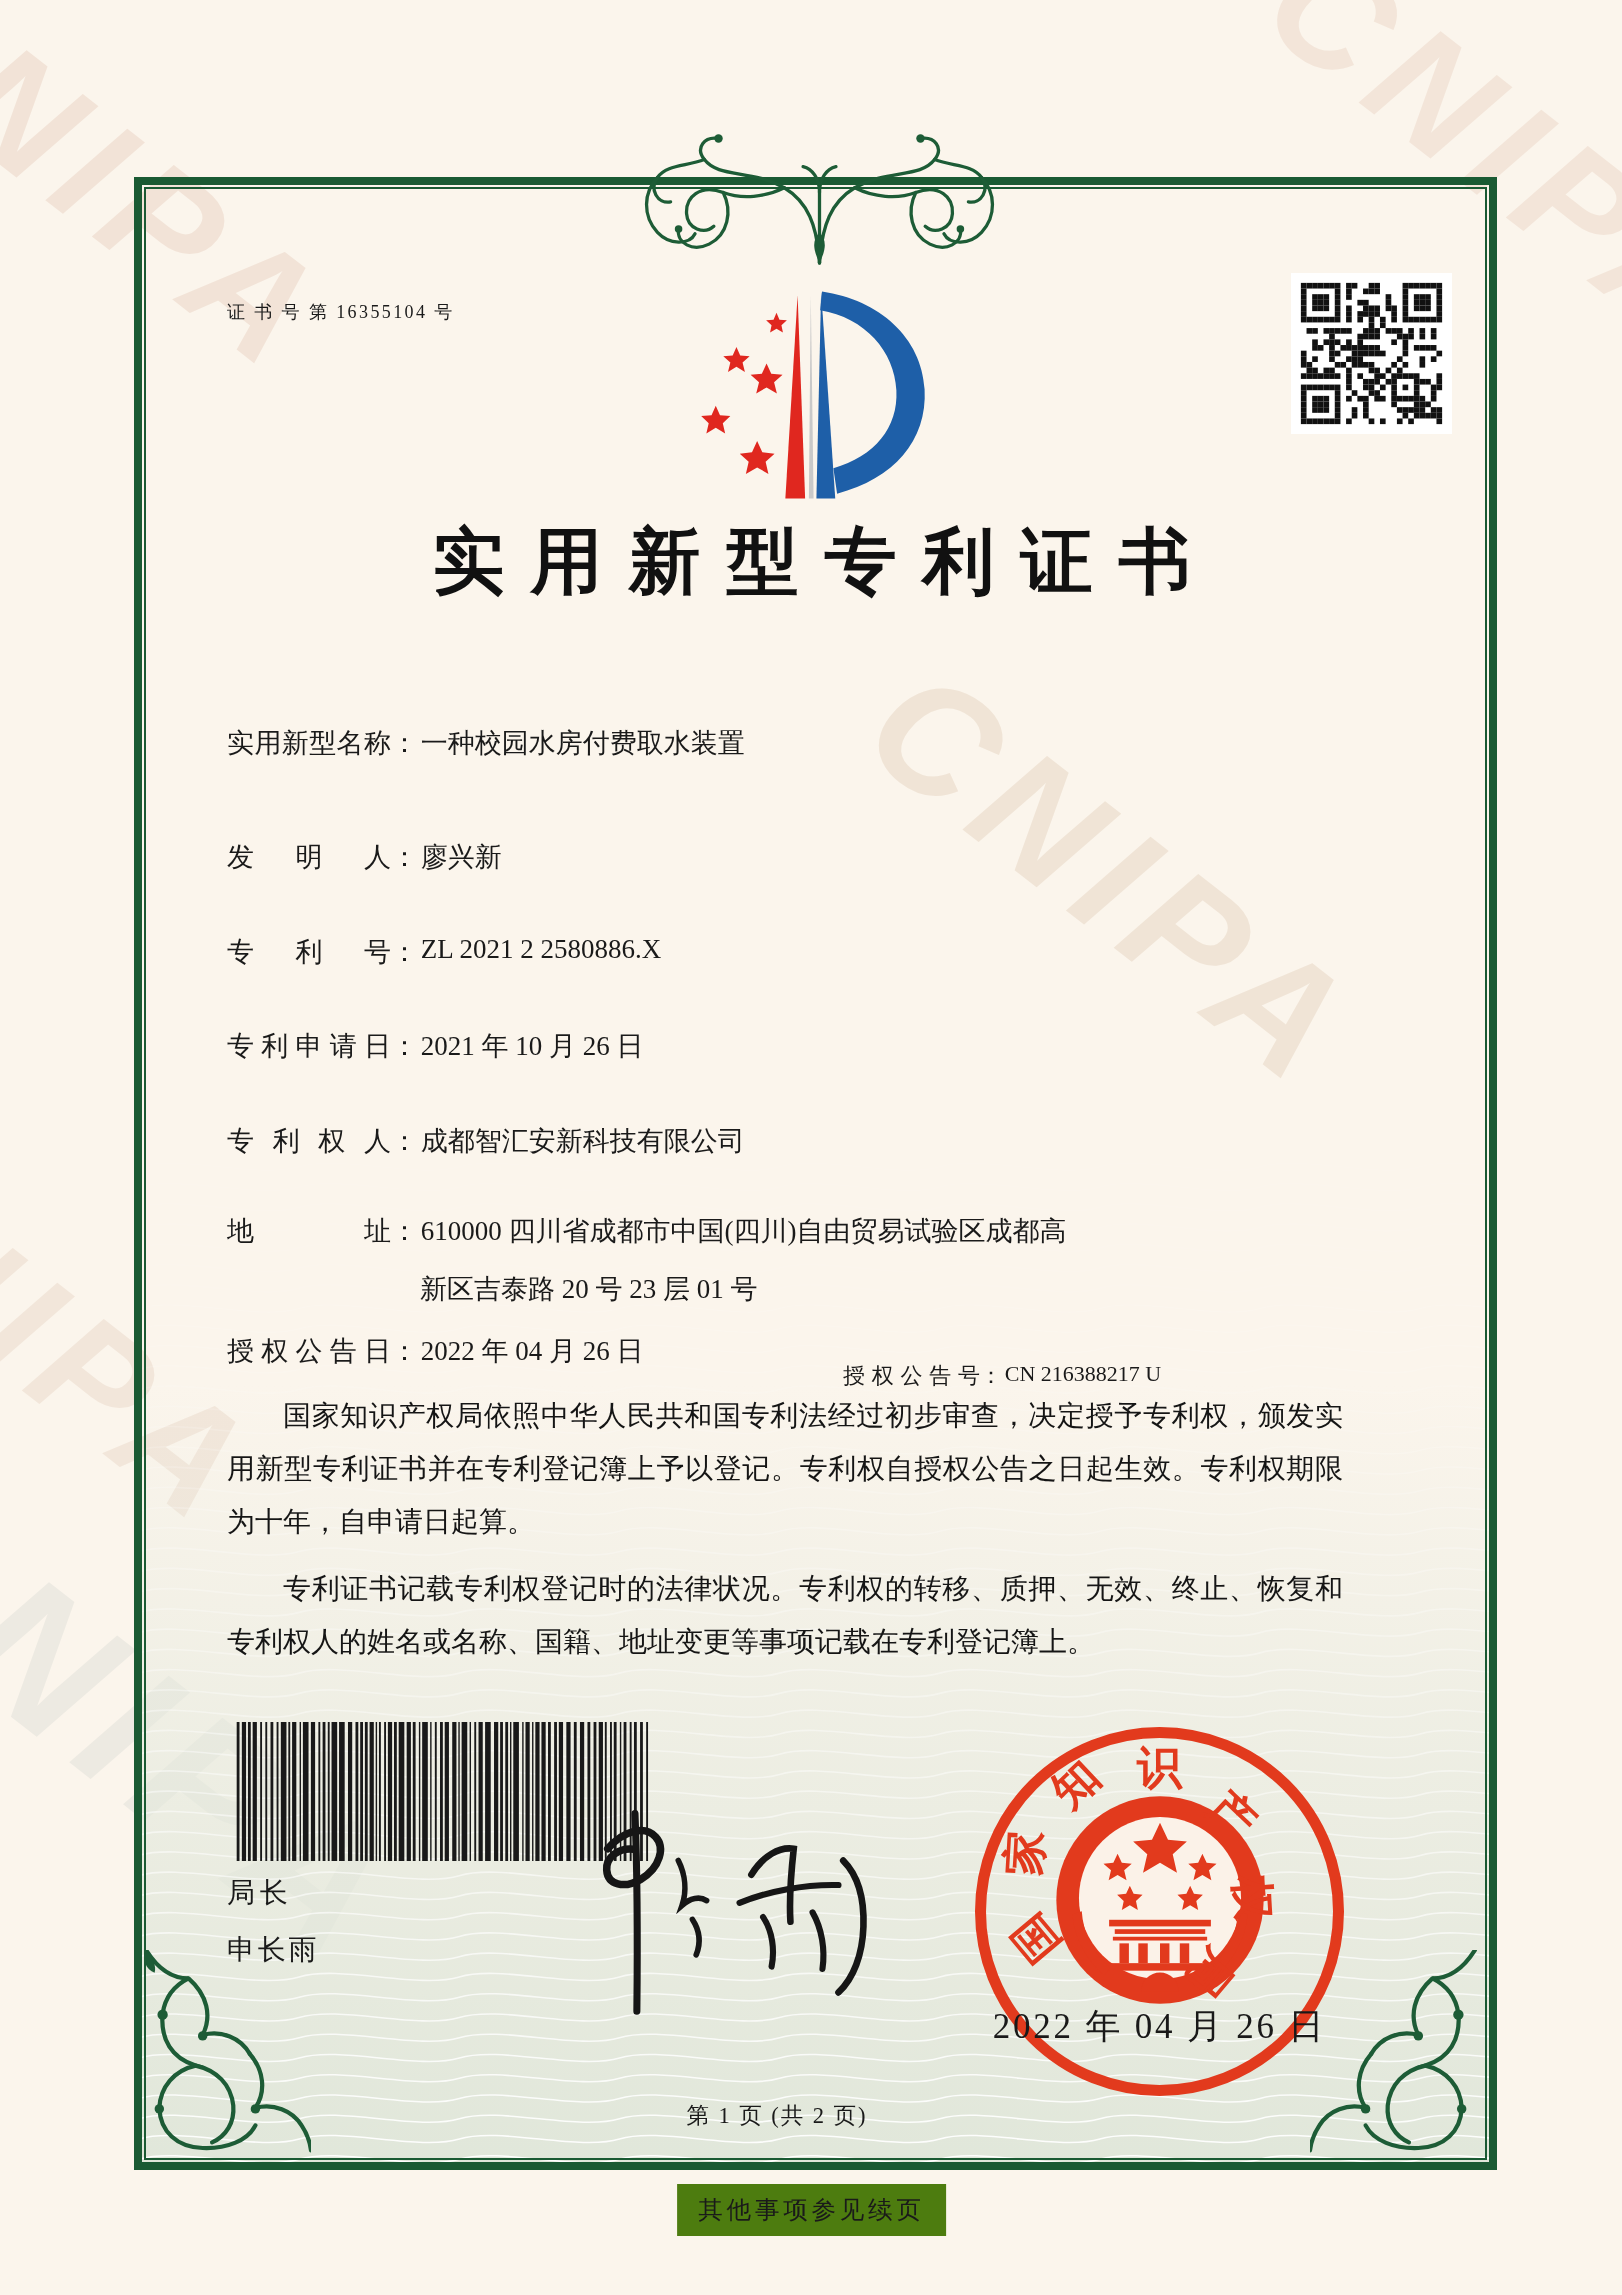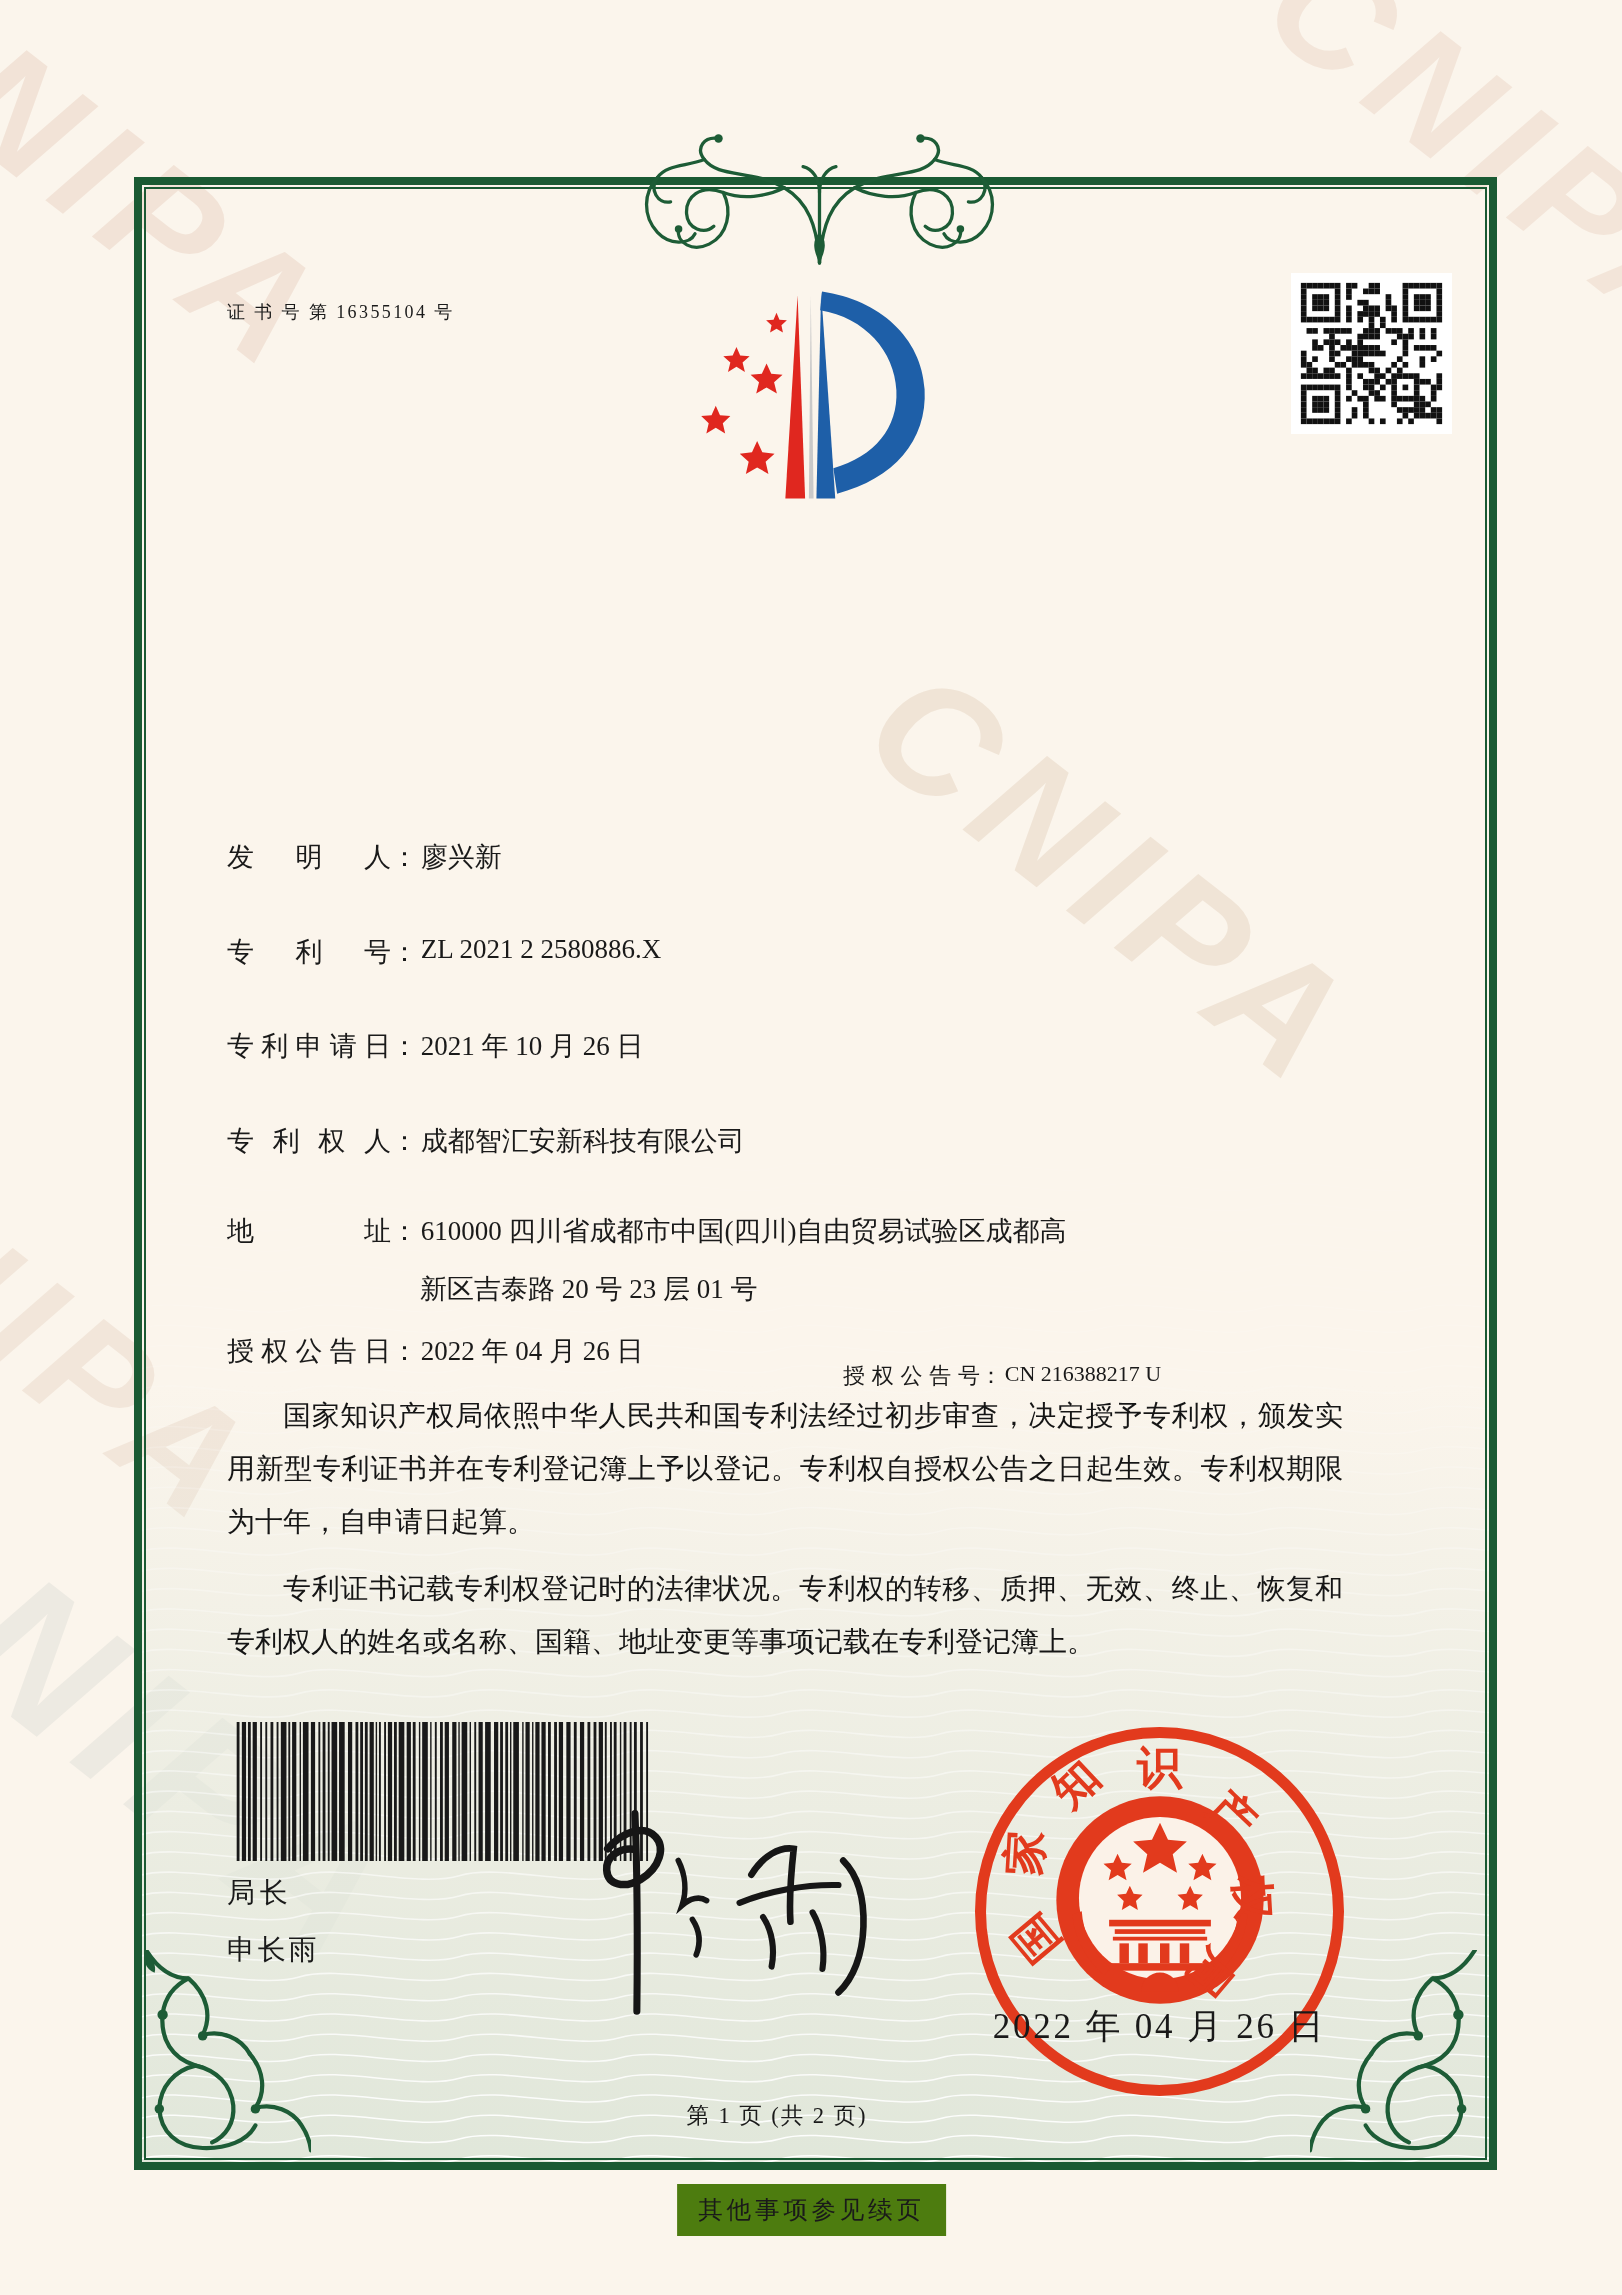--- a/index.html
+++ b/index.html
@@ -549,21 +549,25 @@
       <rect x="297" y="297" width="12" height="12" fill="#111"></rect>
       <rect x="309" y="297" width="12" height="12" fill="#111"></rect>
       <rect x="117" y="309" width="12" height="12" fill="#111"></rect>
       <rect x="165" y="309" width="12" height="12" fill="#111"></rect>
       <rect x="189" y="309" width="12" height="12" fill="#111"></rect>
       <rect x="225" y="309" width="12" height="12" fill="#111"></rect>
       <rect x="249" y="309" width="12" height="12" fill="#111"></rect>
       <rect x="309" y="309" width="12" height="12" fill="#111"></rect>
     </svg>
 
-
+  <div class="cert-title">实用新型专利证书</div>
+
+  <div class="frow" style="top:725px;">
+    <span class="flabel">实用新型名称</span><span class="fcolon">：</span><span class="fvalue">一种校园水房付费取水装置</span>
+  </div>
 
   <div class="frow" style="top:839px;">
     <span class="flabel">发明人</span><span class="fcolon">：</span><span class="fvalue">廖兴新</span>
   </div>
 
   <div class="frow" style="top:934px;">
     <span class="flabel">专利号</span><span class="fcolon">：</span><span class="fvalue">ZL 2021 2 2580886.X</span>
   </div>
 
   <div class="frow" style="top:1028px;">

